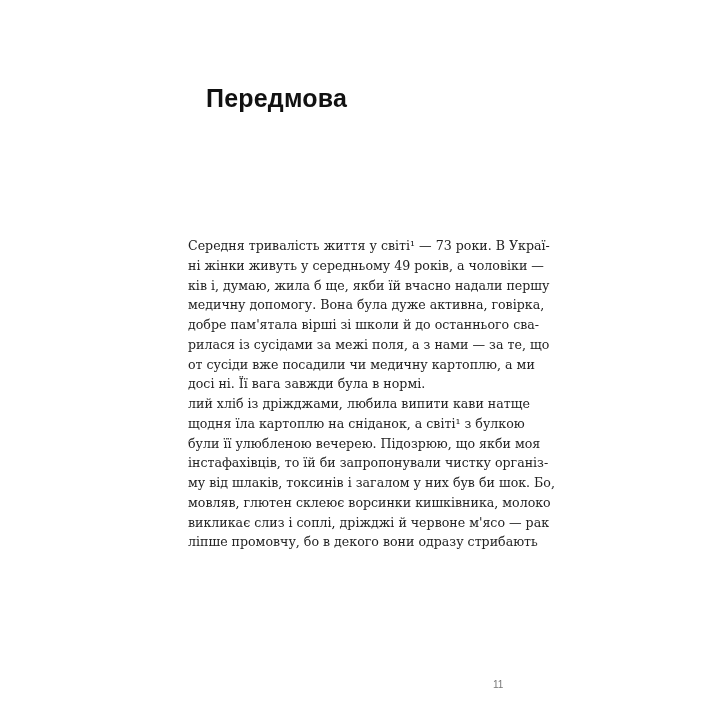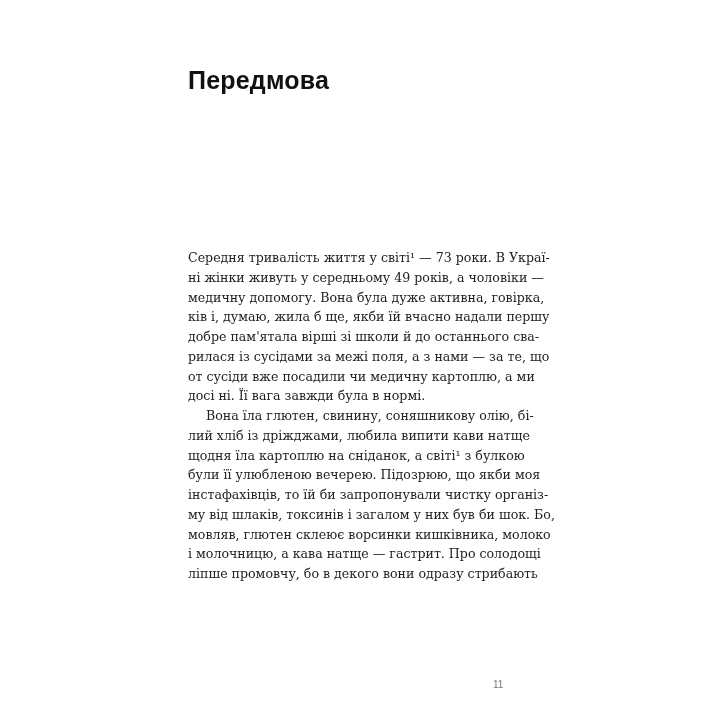--- a/index.html
+++ b/index.html
@@ -17,31 +17,31 @@
   .page {
     position: absolute;
     left: 0; top: 0;
     width: 720px; height: 720px;
     background: #ffffff;
   }
   .title {
     position: absolute;
     left: 188px;
     top: 66px;
-    margin: 0;
+    margin: 18px;
     font-family: "Liberation Sans", sans-serif;
     font-weight: bold;
     font-size: 25px;
     letter-spacing: 0.2px;
     color: #111111;
   }
   .body-text {
     position: absolute;
     left: 188px;
-    top: 248px;
+    top: 236px;
     width: 320px;
     font-family: "DejaVu Serif", serif;
     font-size: 12.6px;
     line-height: 19.75px;
     color: #222222;
   }
   .line {
     display: block;
     white-space: nowrap;
     text-align: justify;
@@ -65,34 +65,33 @@
 </head>
 <body>
 
 <div class="page">
   <h1 class="title">Передмова</h1>
 
   <div class="body-text">
     <div>
       <span class="line">Середня тривалість життя у світі¹ — 73 роки. В Украї-</span>
       <span class="line">ні жінки живуть у середньому 49 років, а чоловіки —</span>
+      <span class="line">ків і, думаю, жила б ще, якби їй вчасно надали першу</span>
       <span class="line">медичну допомогу. Вона була дуже активна, говірка,</span>
-      <span class="line">ків і, думаю, жила б ще, якби їй вчасно надали першу</span>
       <span class="line">добре пам'ятала вірші зі школи й до останнього сва-</span>
       <span class="line">рилася із сусідами за межі поля, а з нами — за те, що</span>
       <span class="line">от сусіди вже посадили чи медичну картоплю, а ми</span>
       <span class="line last">досі ні. Її вага завжди була в нормі.</span>
     </div>
     <div>
-      <span class="line indent">Вона їла глютен, свинину, соняшникову олію, бі-</span>
       <span class="line">лий хліб із дріжджами, любила випити кави натще</span>
       <span class="line">щодня їла картоплю на сніданок, а світі¹ з булкою</span>
       <span class="line">були її улюбленою вечерею. Підозрюю, що якби моя</span>
       <span class="line">інстафахівців, то їй би запропонували чистку організ-</span>
       <span class="line">му від шлаків, токсинів і загалом у них був би шок. Бо,</span>
       <span class="line">мовляв, глютен склеює ворсинки кишківника, молоко</span>
-      <span class="line">і молочницю, а кава натще — гастрит. Про солодощі</span>
+      <span class="line">викликає слиз і соплі, дріжджі й червоне м'ясо — рак</span>
       <span class="line">ліпше промовчу, бо в декого вони одразу стрибають</span>
     </div>
   </div>
 
   <div class="page-number">11</div>
 </div>
 
 </body></html>

